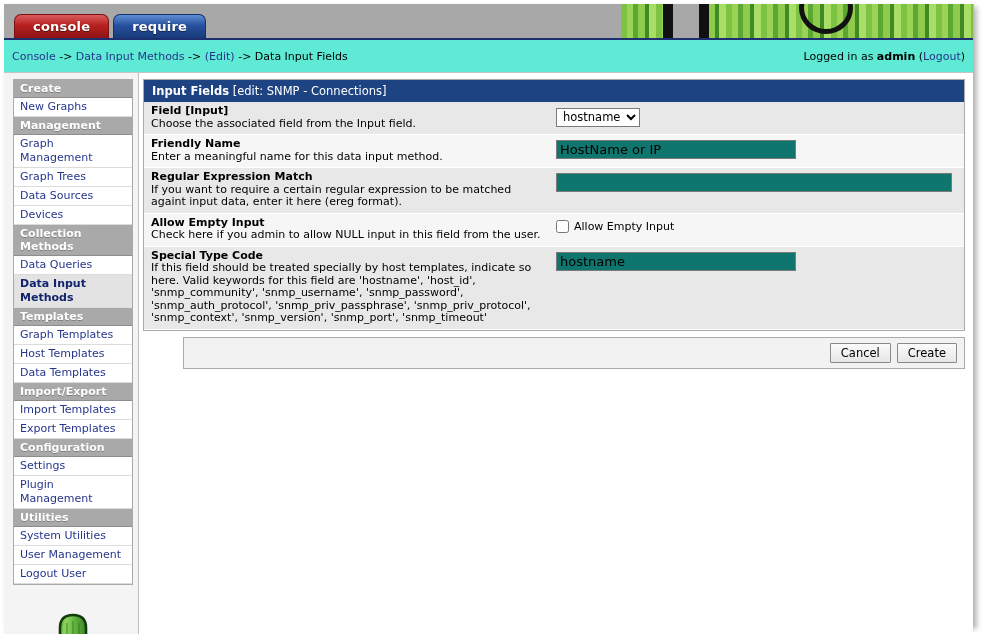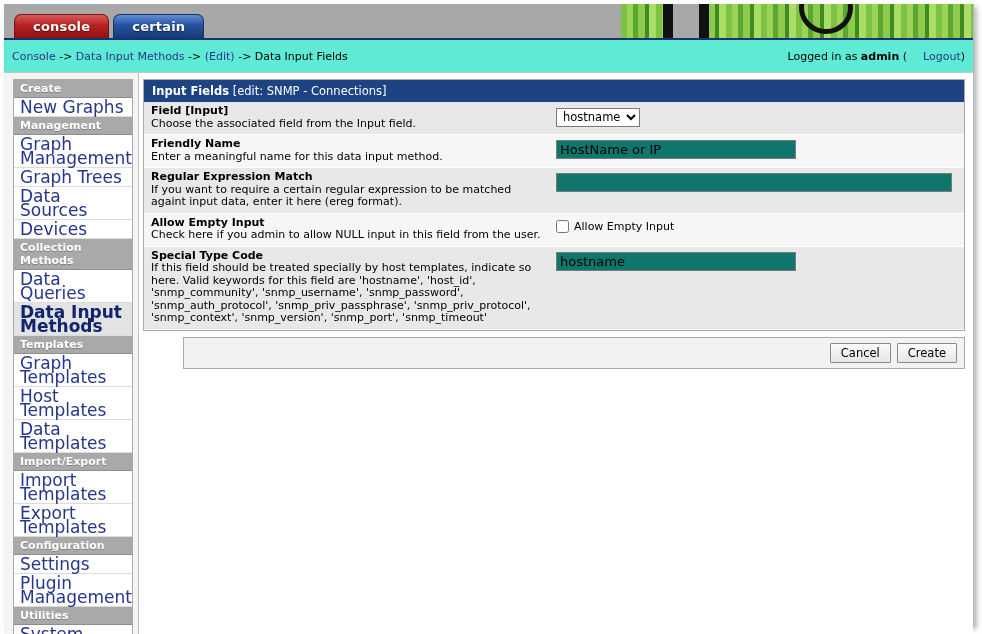--- a/index.html
+++ b/index.html
@@ -111,21 +111,21 @@
     padding: 16px 8px;
     font-size: 11px;
     color: #000;
   }
   .crumbbar .left { flex: 1; white-space: nowrap; }
   .crumbbar .right { white-space: nowrap; }
   .crumb-link { color: #26368c; text-decoration: none; cursor: pointer; }
   .crumb-sep { color: #000; }
   .crumb-current { color: #000; }
   .logged { color: #000; }
-  .logout-link { color: #26368c; text-decoration: none; cursor: pointer; margin-left: 16px; }
+  .logout-link { color: #26368c; text-decoration: none; cursor: pointer; }
 
   
   .body {
     display: flex;
     height: 565px;
     background: #ffffff;
   }
 
   
   .sidebar {
@@ -145,21 +145,21 @@
     color: #ffffff;
     font-size: 11px;
     font-weight: bold;
     padding: 2px 6px;
     line-height: 13px;
     border-bottom: 1px solid #8d8d8d;
     text-shadow: 0 1px 0 rgba(0,0,0,0.25);
   }
   .nav-item {
     display: block;
-    font-size: 17px;
+    font-size: 11px;
     color: #26368c;
     padding: 2px 6px;
     line-height: 14px;
     border-bottom: 1px solid #dcdcdc;
     text-decoration: none;
     background: #ffffff;
     cursor: pointer;
   }
   .nav-item.active {
     font-weight: bold;
@@ -278,21 +278,21 @@
 <div class="page">
   <div class="frame">
 
     <div class="banner">
       <div class="banner-art"></div>
       <div class="tabs">
         <div class="tab console">
           <span>console</span>
         </div>
         <div class="tab graphs">
-          <span>certain</span>
+          <span>require</span>
         </div>
       </div>
     </div>
 
     <div class="crumbbar">
       <div class="left">
         <a class="crumb-link">Console</a>
         <span class="crumb-sep">-&gt;</span>
         <a class="crumb-link">Data Input Methods</a>
         <span class="crumb-sep">-&gt;</span>

